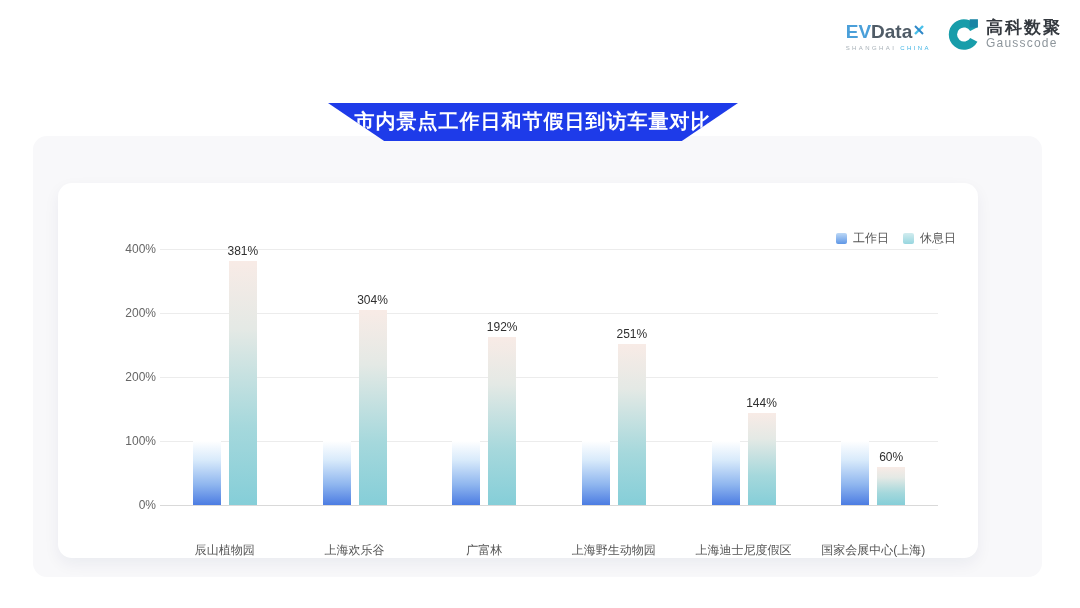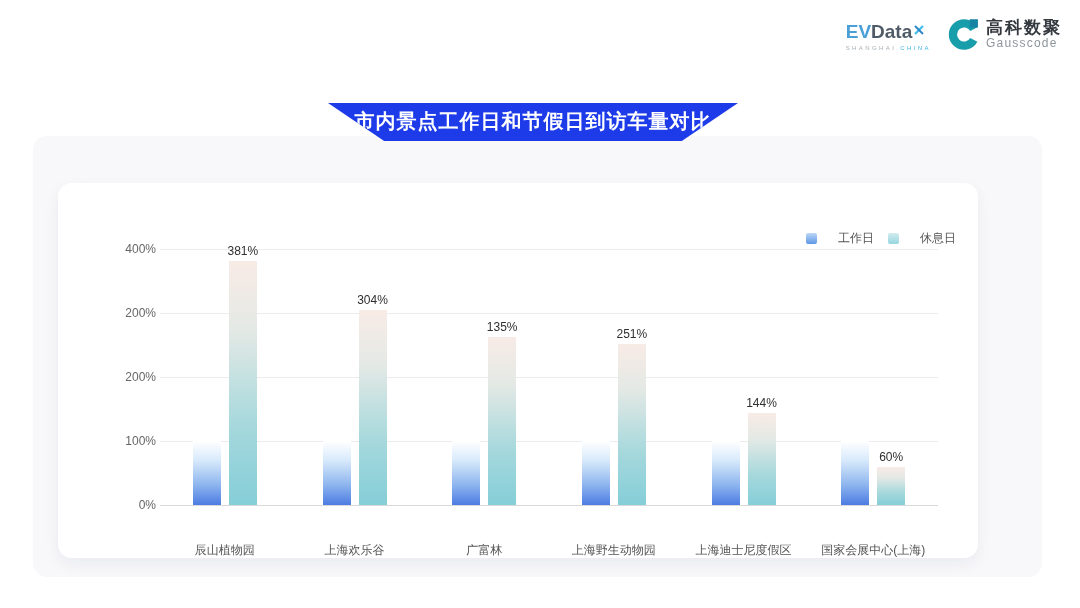--- a/index.html
+++ b/index.html
@@ -26,21 +26,21 @@
             display:flex; align-items:center; justify-content:center; }
   .banner-text { color:#ffffff; font-size:20px; font-weight:bold; letter-spacing:1px; padding-bottom:2px; }
 
   
   .panel { position:absolute; left:33px; top:136px; width:1009px; height:441px; background:#f8f8fa; border-radius:14px; }
   .card { position:absolute; left:58px; top:183px; width:920px; height:375px; background:#ffffff; border-radius:14px;
           box-shadow:0 6px 16px rgba(20,40,90,0.06); }
 
   
   .legend { position:absolute; top:47px; right:22px; display:flex; align-items:center; gap:14px; }
-  .legend-item { display:flex; align-items:center; gap:21px; font-size:12px; color:#555; cursor:pointer; }
+  .legend-item { display:flex; align-items:center; gap:6px; font-size:12px; color:#555; cursor:pointer; }
   .legend-swatch { width:11px; height:11px; border-radius:2px; }
   .legend-swatch.workday { background:linear-gradient(180deg,#bcd8f6 0%,#5f97e6 100%); }
   .legend-swatch.restday { background:linear-gradient(180deg,#d2ecef 0%,#97d6df 100%); }
 
   
   .y-labels { position:absolute; left:36px; top:66px; width:62px; height:256px; }
   .y-tick { position:absolute; right:0; width:62px; text-align:right; font-size:12px; color:#666; line-height:14px; }
   .plot { position:absolute; left:102px; top:66px; width:778px; height:256px; }
   .gridline { position:absolute; left:0; width:100%; height:1px; background:#ececec; }
   .gridline.base { background:#d9d9d9; }
@@ -136,21 +136,21 @@
             <div class="bar workday" style="height: 64px;"></div>
             <div class="bar-wrap">
               <div class="bar restday" style="height: 194.56px;"></div>
               <div class="bar-value">304%</div>
             </div>
           </div>
           <div class="bar-group">
             <div class="bar workday" style="height: 64px;"></div>
             <div class="bar-wrap">
               <div class="bar restday" style="height: 167.68px;"></div>
-              <div class="bar-value">135%</div>
+              <div class="bar-value">192%</div>
             </div>
           </div>
           <div class="bar-group">
             <div class="bar workday" style="height: 64px;"></div>
             <div class="bar-wrap">
               <div class="bar restday" style="height: 160.64px;"></div>
               <div class="bar-value">251%</div>
             </div>
           </div>
           <div class="bar-group">

